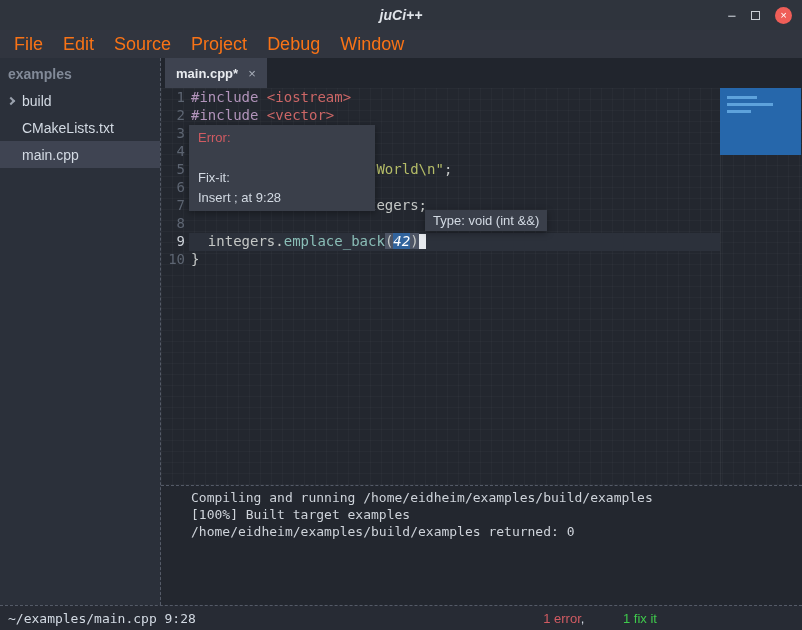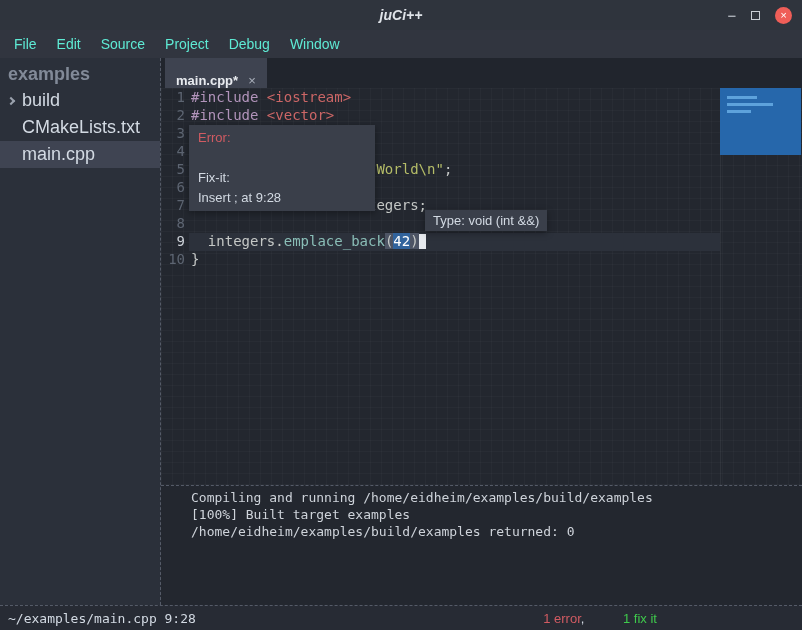--- a/index.html
+++ b/index.html
@@ -13,42 +13,42 @@
   .title{ font-size:14px; font-weight:600; color:#dfe3e8; }
   .win-controls{ position:absolute; right:10px; top:0; bottom:0; display:flex; align-items:center; gap:15px; }
   .wc-min{ color:#c9ced6; font-size:15px; line-height:1; }
   .wc-restore{ width:9px; height:9px; border:1px solid #c9ced6; display:inline-block; }
   .wc-close{ width:17px; height:17px; border-radius:50%; background:var(--close-button-bg,#ef5e58);
              color:#fff; display:flex; align-items:center; justify-content:center; font-size:11px; line-height:1; }
 
   
   .menubar{ height:28px; background:var(--menubar-bg,#31353f); display:flex; align-items:center;
             padding:0 4px; flex:0 0 auto; }
-  .menu-item{ padding:3px 10px; color:#5eead4; font-size:14px; }
+  .menu-item{ padding:3px 10px; color:#f97316; font-size:18px; }
 
   
   .main{ flex:1; display:flex; min-height:0; }
 
   
   .sidebar{ width:161px; flex:0 0 161px; border-right:1px dashed var(--separator,#555b68);
-            background:var(--sidebar-bg,#2b303a); padding-top:3px; font-size:18px; }
+            background:var(--sidebar-bg,#2b303a); padding-top:3px; font-size:14px; }
   .tree-header{ height:26px; line-height:26px; padding-left:8px; color:var(--muted-fg,#828a98); font-weight:700; }
   .tree-item{ height:27px; display:flex; align-items:center; padding-left:22px;
               color:var(--ui-fg,#d3dae3); position:relative; }
   .tree-item.selected{ background:var(--selected-row-bg,#3f4452); }
   .chevron{ position:absolute; left:8px; width:6px; height:6px;
             border-top:2px solid #9aa1ad; border-right:2px solid #9aa1ad; transform:rotate(45deg); }
 
   
   .right{ flex:1; display:flex; flex-direction:column; min-width:0; background:var(--editor-bg,#23272f); }
 
   
   .tabbar{ height:30px; flex:0 0 30px; background:var(--tabbar-bg,#21252d); display:flex;
            align-items:stretch; padding-left:4px; }
-  .tab{ display:flex; align-items:flex-end; gap:10px; padding:0 11px;
+  .tab{ display:flex; align-items:flex-start; gap:10px; padding:8px 11px;
         background:var(--tab-active-bg,#3e4350); color:#e8ebef; font-size:13px; font-weight:600; }
   .tab-close{ color:#aab0bb; font-size:13px; font-weight:400; }
 
   
   .editor{ flex:1; position:relative; overflow:hidden;
            background-color:var(--editor-bg,#23272f);
            background-image:
              linear-gradient(rgba(255,255,255,0.025) 1px, transparent 1px),
              linear-gradient(90deg, rgba(255,255,255,0.025) 1px, transparent 1px);
            background-size:11px 11px; }
@@ -59,21 +59,21 @@
   .line{ display:flex; height:18px; line-height:18px; font:14px "DejaVu Sans Mono", monospace; }
   .ln{ flex:0 0 30px; padding-right:6px; text-align:right; color:var(--line-number-fg,#5d6572); }
   .line.current .ln{ color:var(--line-number-active-fg,#ccd1d8); }
   .code{ white-space:pre; color:var(--fg,#c5c8c6); }
   .tok-fg{ color:var(--fg,#c5c8c6); }
   .tok-pre{ color:var(--preprocessor,#b294bb); }
   .tok-inc{ color:var(--include-path,#cc6666); }
   .tok-str{ color:var(--string,#b5bd68); }
   .tok-aqua{ color:var(--function-call,#8abeb7); }
   .tok-brk{ color:var(--fg,#c5c8c6); background:var(--bracket-match-bg,#4d5464); }
-  .tok-sel{ color:#ffffff; background:var(--selection-bg,#31639c); }
+  .tok-sel{ color:#ffffff; background:var(--selection-bg,#31639c);font-style:italic; }
   .cursor{ display:inline-block; width:7px; height:15px; background:#e7eaee; vertical-align:text-bottom; }
 
   
   .tooltip{ position:absolute; background:var(--tooltip-bg,#3a3f4a); color:var(--ui-fg,#d3dae3);
             font-size:13px; z-index:5; box-shadow:0 2px 7px rgba(0,0,0,0.35); }
   .error-tooltip{ left:28px; top:37px; width:186px; padding:3px 9px; line-height:20px; }
   .error-tooltip div{ white-space:nowrap; }
   .tt-title{ color:var(--error-red,#d15b62); }
   .tt-gap{ height:20px; }
   .type-tooltip{ left:264px; top:122px; padding:2px 8px; line-height:17px; white-space:nowrap; }

